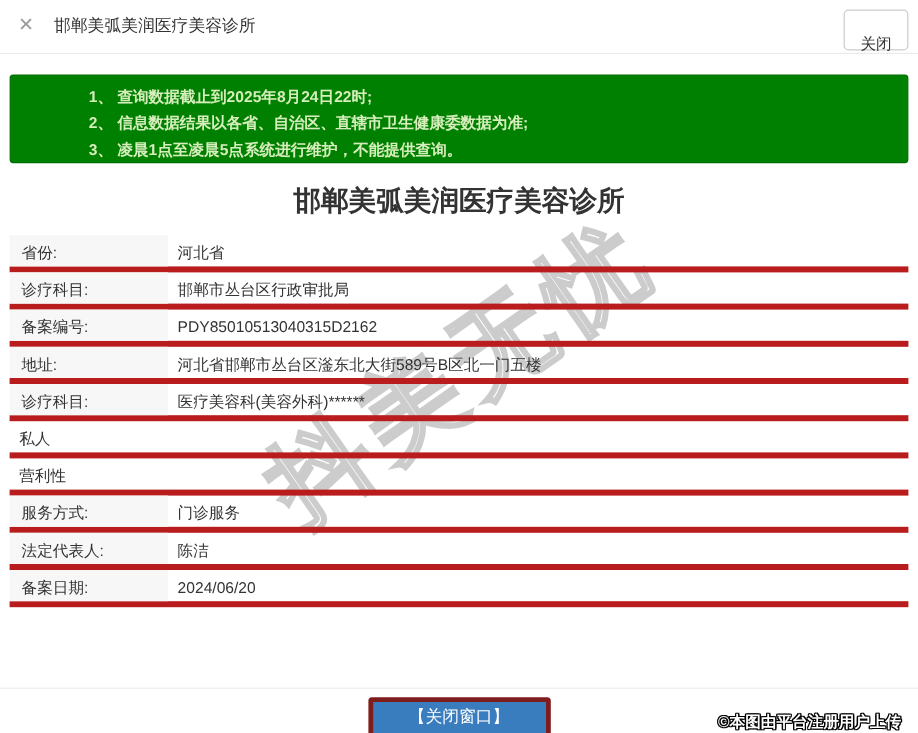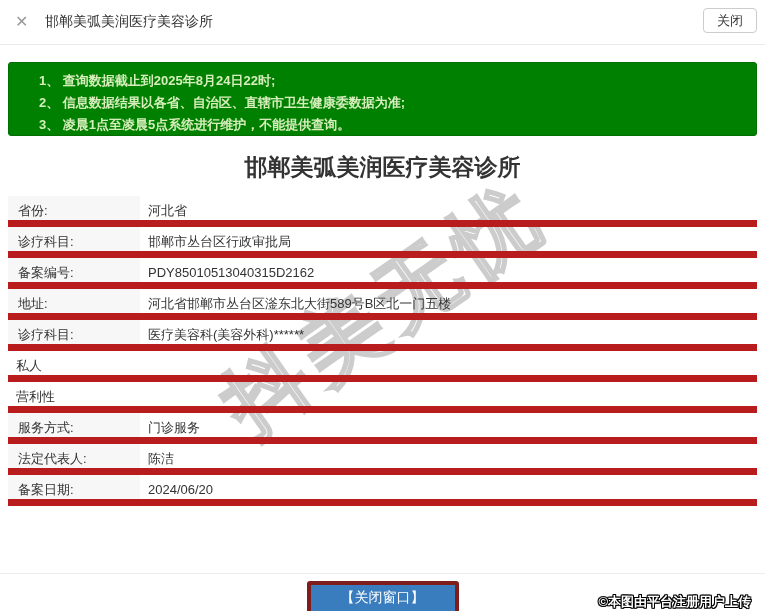--- a/index.html
+++ b/index.html
@@ -6,39 +6,39 @@
   html, body { width: 765px; height: 611px; background: #fff; }
   body { font-family: "Liberation Sans", "DejaVu Sans", sans-serif; color: #333; }
   .page { position: relative; width: 765px; height: 611px; overflow: hidden; background: #fff; }
 
   
   .titlebar { position: absolute; top: 0; left: 0; width: 765px; height: 45px;
               border-bottom: 1px solid #ebebeb; background: #fff; }
   .close-x { position: absolute; left: 15px; top: 12px; font-size: 16px; color: #9a9a9a;
              line-height: 20px; cursor: pointer; }
   .titlebar-title { position: absolute; left: 45px; top: 13px; font-size: 14px; color: #333; }
-  .btn-close-top { position: absolute; right: 8px; top: 8px; height: 25px; padding: 0 13px;
+  .btn-close-top { position: absolute; right: 8px; top: 8px; height: 25px; padding: 16px 13px;
                    background: #fff; border: 1px solid #ccc; border-radius: 4px;
                    font-size: 13px; color: #333; line-height: 23px; cursor: pointer;
                    font-family: inherit; }
 
   
   .notice { position: absolute; left: 8px; top: 62px; width: 749px; height: 74px;
             background: #008000; border: 1px solid #006e00; border-radius: 3px;
             padding: 7px 10px 0 30px; }
   .notice-line { font-size: 13px; font-weight: bold; color: #d6eebb; line-height: 22px;
-                 white-space: nowrap; }
+                 white-space: nowrap; margin-left: 35px; }
 
   
   .main-title { position: absolute; left: 0; top: 152px; width: 765px; text-align: center;
                 font-size: 23px; font-weight: bold; color: #333; }
 
   
   .info-table { position: absolute; left: 8px; top: 196px; width: 749px; }
-  .row { display: flex; border-bottom: 7px solid #b91c1c; height: 31px; }
+  .row { display: flex; border-bottom: 5px solid #b91c1c; height: 31px; }
   .cell-label { width: 132px; background: #f7f7f7; padding-left: 10px;
                 font-size: 13px; color: #333; line-height: 30px; }
   .cell-value { flex: 1; padding-left: 8px; font-size: 13px; color: #333; line-height: 30px;
                 white-space: nowrap; overflow: hidden; }
 
   
   .watermark { position: absolute; left: 150px; top: 255px; width: 470px; height: 110px;
                text-align: center; transform: rotate(-35deg);
                font-size: 82px; font-weight: bold; letter-spacing: 10px;
                color: transparent; -webkit-text-stroke: 2.5px rgba(195,195,195,0.85);

